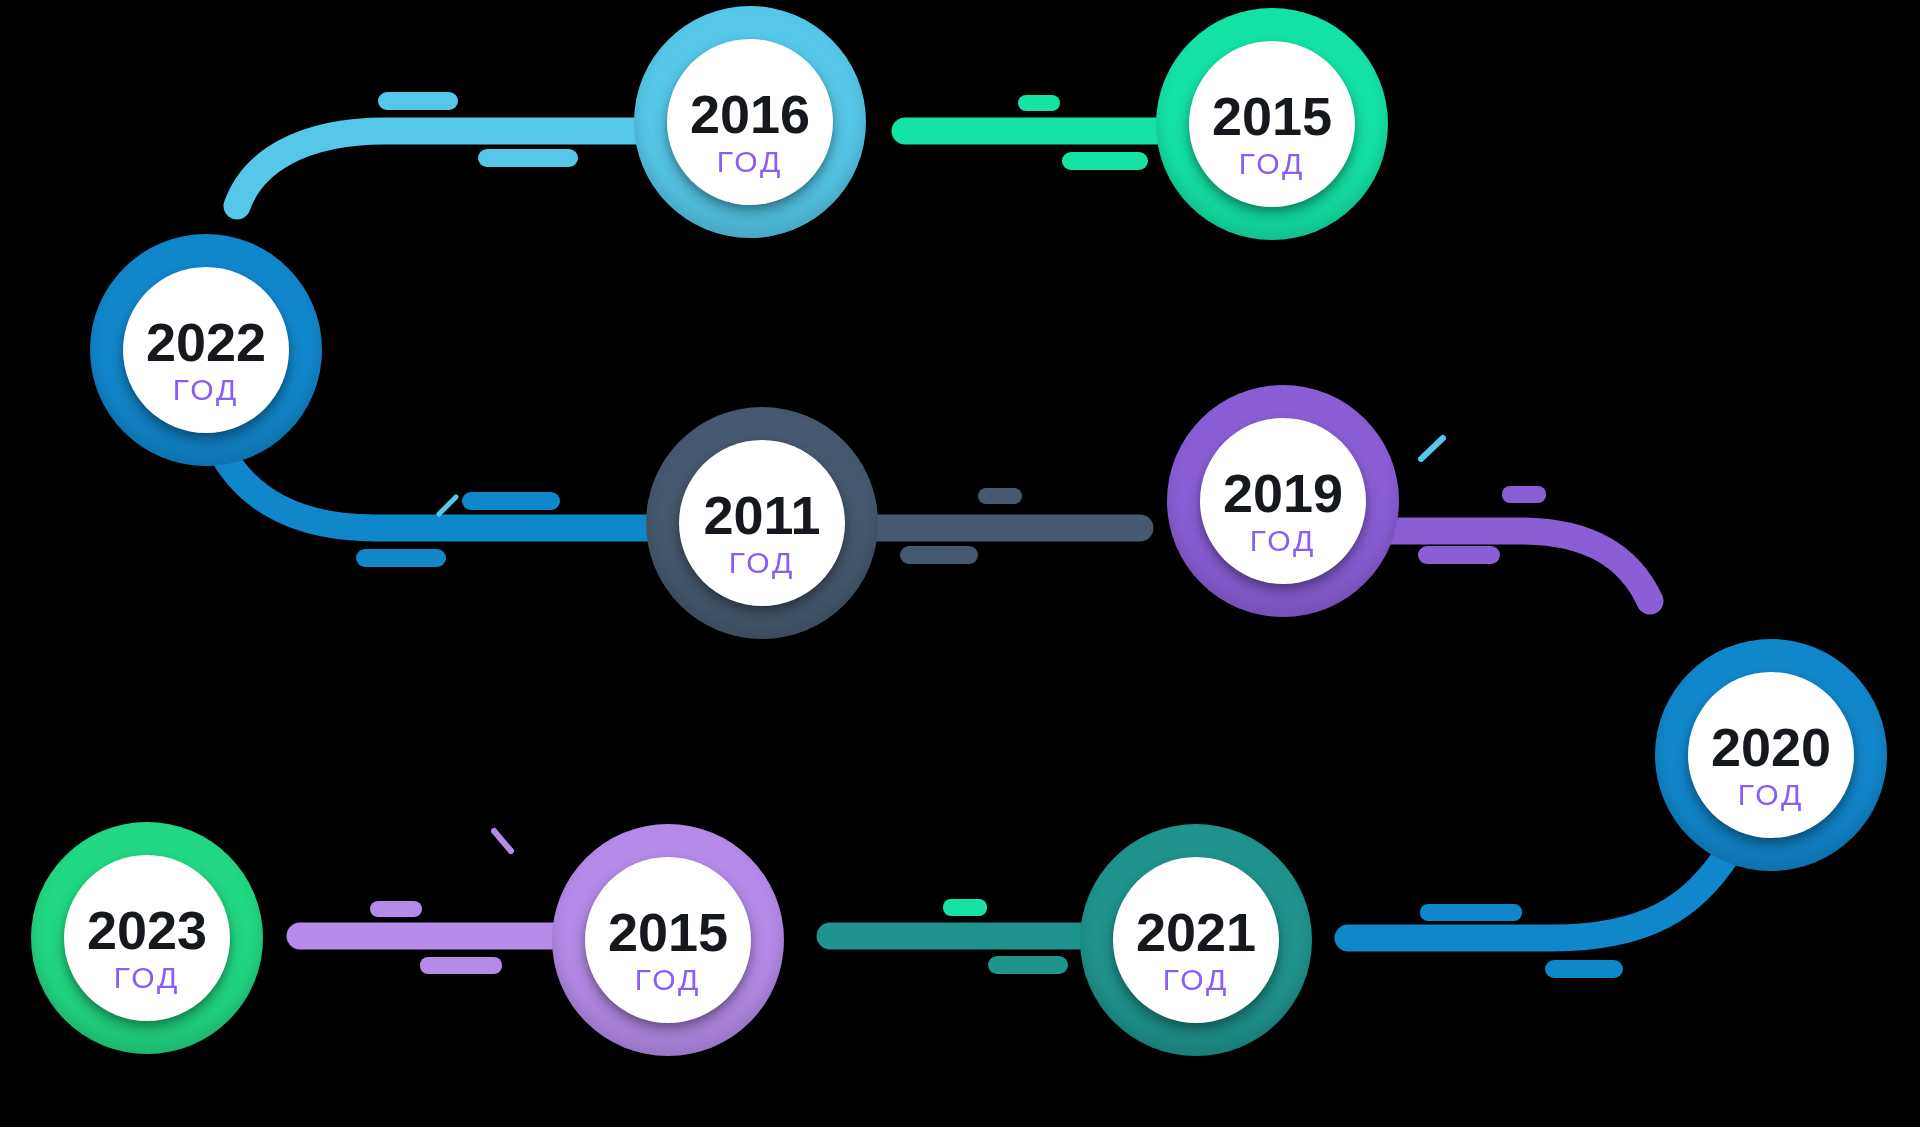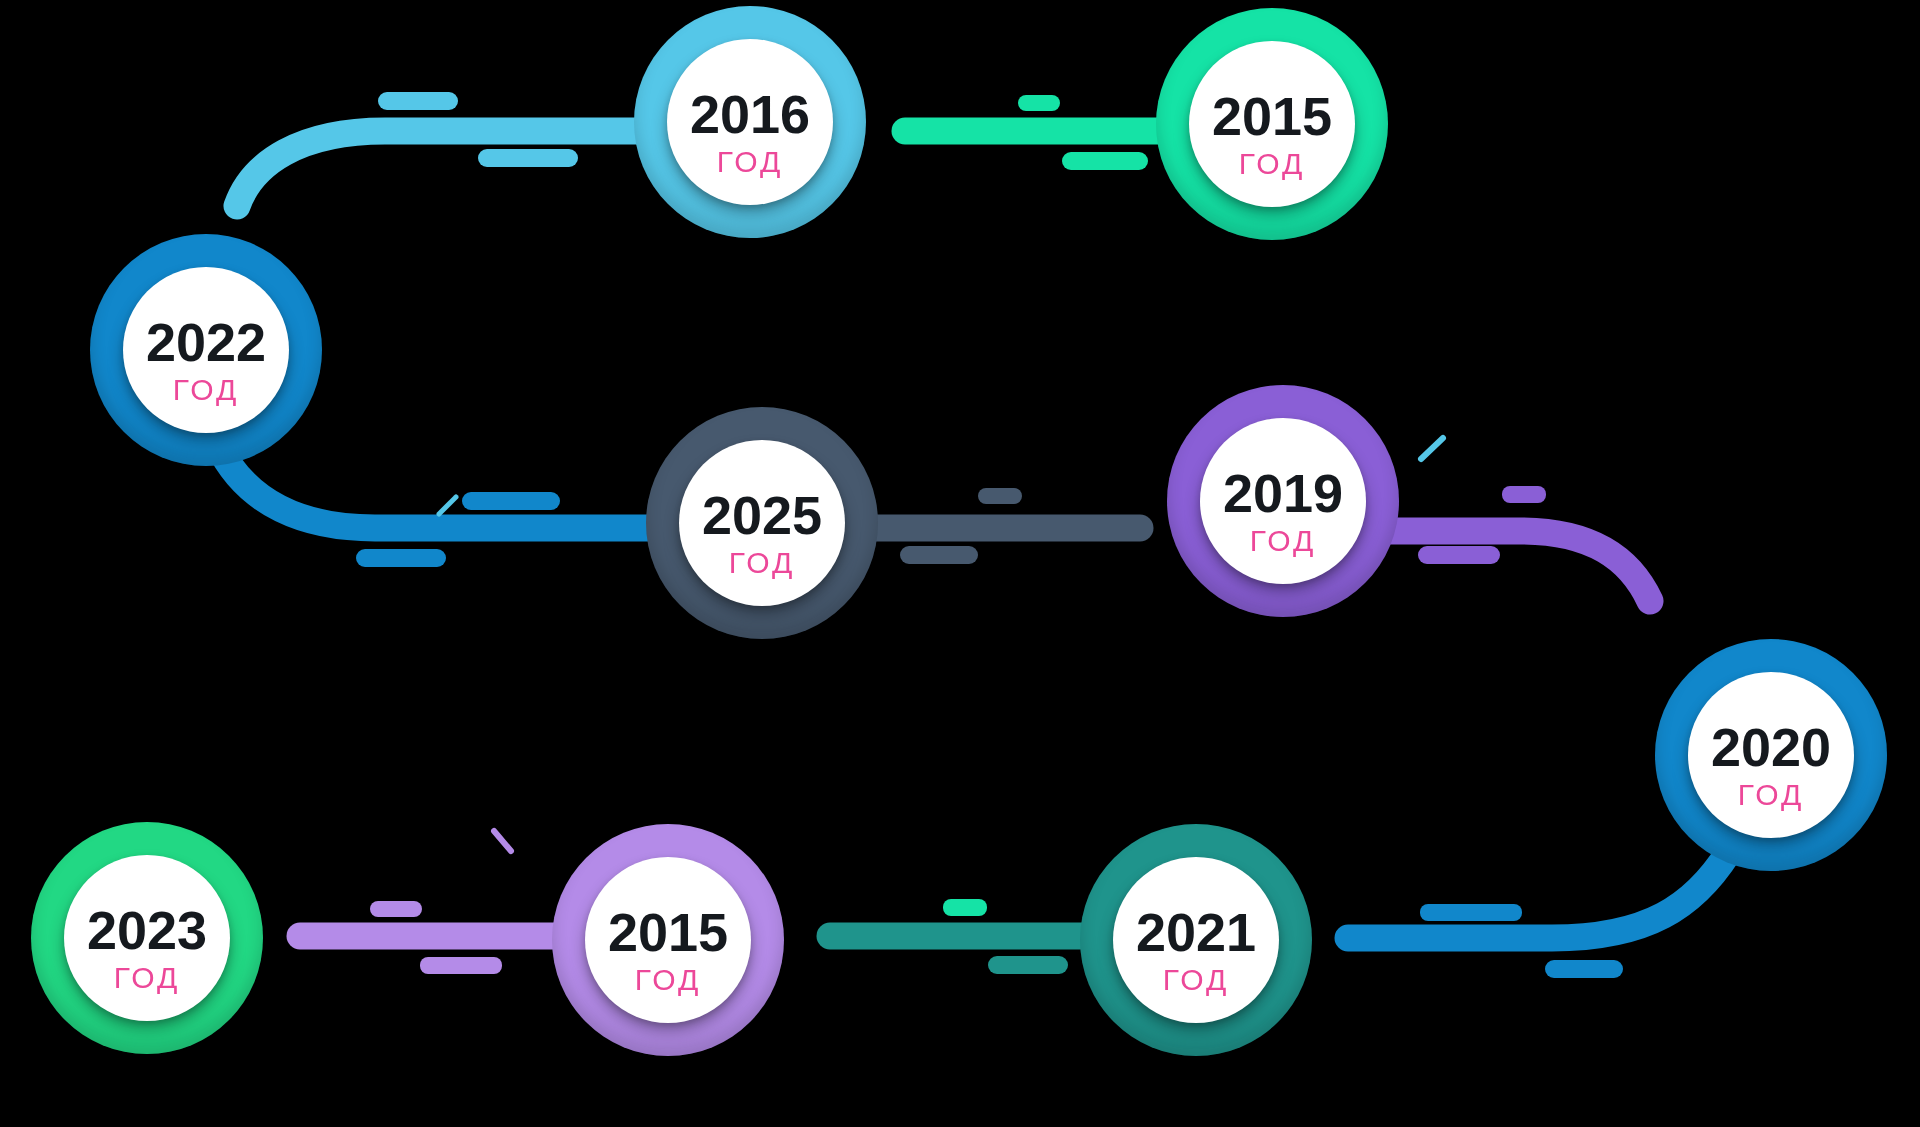--- a/index.html
+++ b/index.html
@@ -26,21 +26,21 @@
     box-shadow:0 10px 16px rgba(0,0,0,0.30), 0 3px 6px rgba(0,0,0,0.18);
     display:flex;flex-direction:column;align-items:center;justify-content:center;
   }
   .year{
     font-size:54px;font-weight:700;letter-spacing:0px;
     color:#15191E;line-height:1;margin-top:20px;
   }
   .god{
     margin-top:6px;
     font-size:30px;font-weight:400;letter-spacing:3px;
-    color:#ec4899;line-height:1;
+    color:#8b5cf6;line-height:1;
   }
   
   .n2015{left:1156px;top:8px;}
   .n2016{left:634px;top:6px;}
   .n2017{left:90px;top:234px;}
   .n2018{left:646px;top:407px;}
   .n2019{left:1167px;top:385px;}
   .n2020{left:1655px;top:639px;}
   .n2021{left:1080px;top:824px;text-align:right;}
   .n2022{left:552px;top:824px;}
@@ -109,21 +109,21 @@
     <div class="ring" style="background-color: rgb(17, 135, 203);"></div>
     <div class="disc">
       <div class="year">2022</div>
       <div class="god">ГОД</div>
     </div>
   </div>
 
   <div class="node n2018">
     <div class="ring" style="background-color: rgb(71, 89, 110);"></div>
     <div class="disc">
-      <div class="year">2025</div>
+      <div class="year">2011</div>
       <div class="god">ГОД</div>
     </div>
   </div>
 
   <div class="node n2019">
     <div class="ring" style="background-color: rgb(138, 95, 214);"></div>
     <div class="disc">
       <div class="year">2019</div>
       <div class="god">ГОД</div>
     </div>

